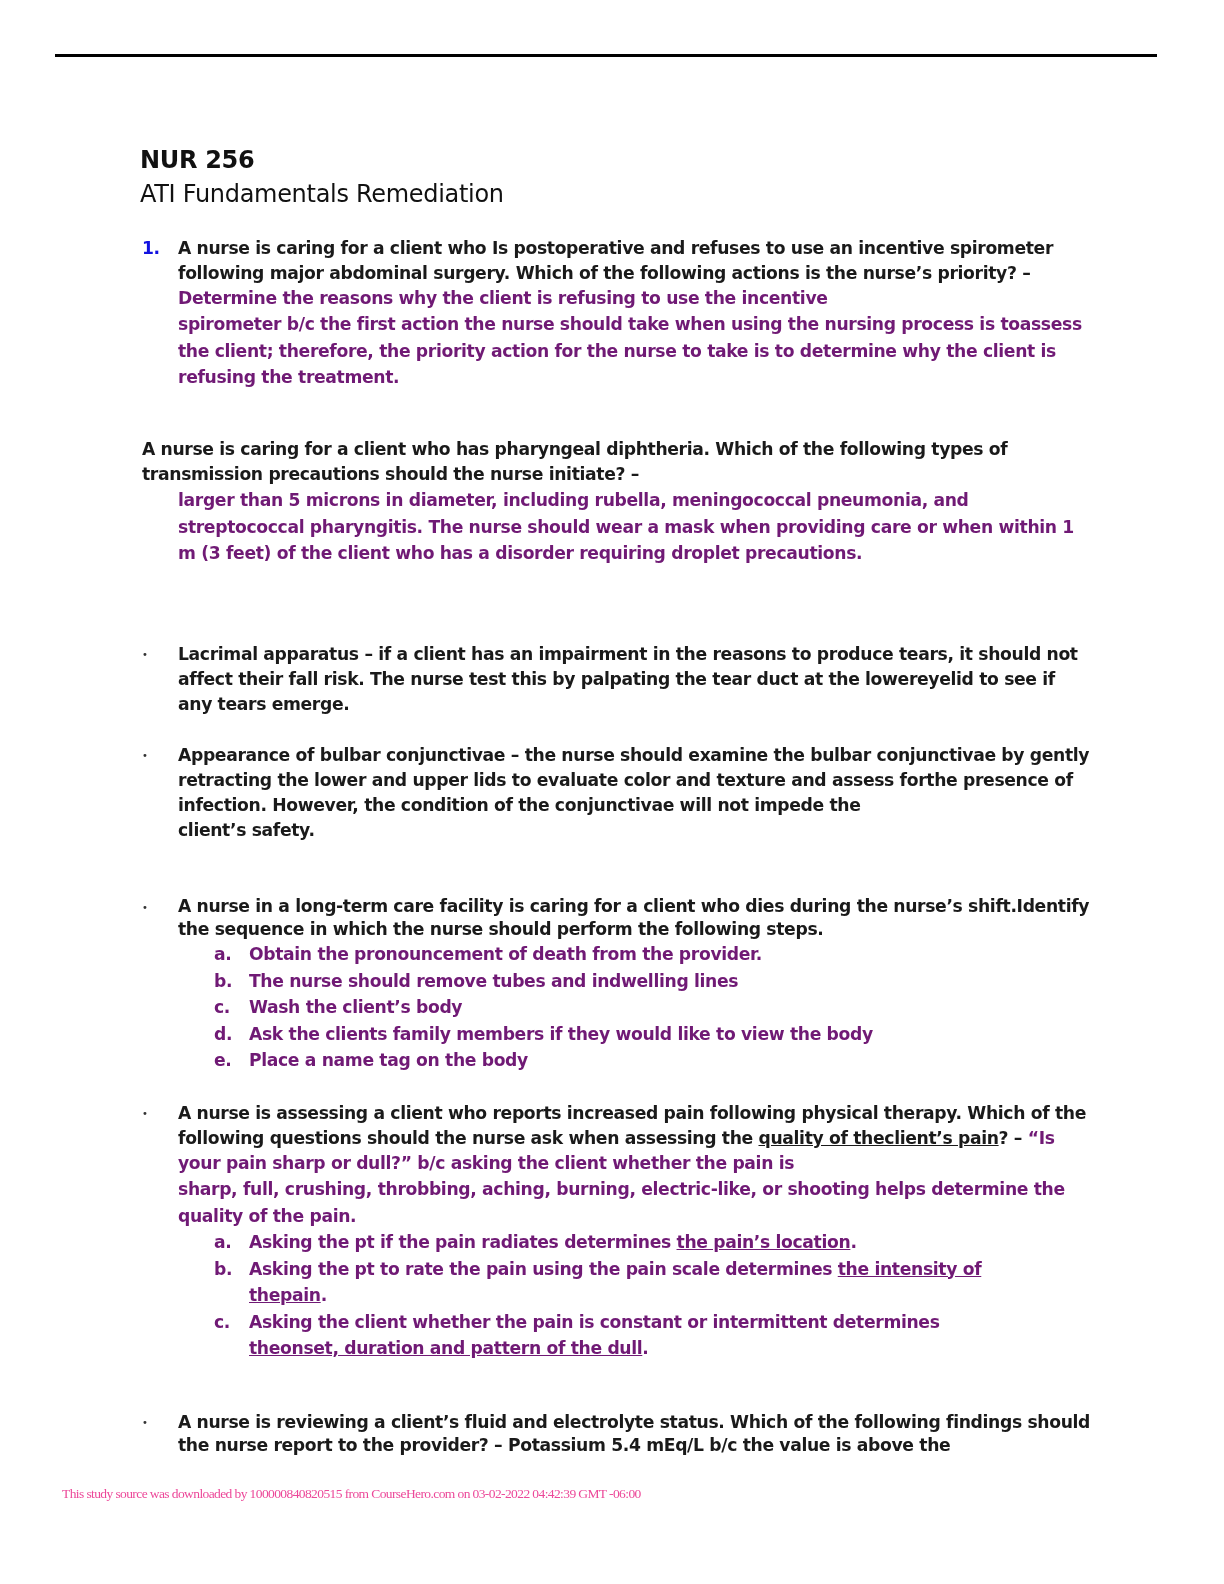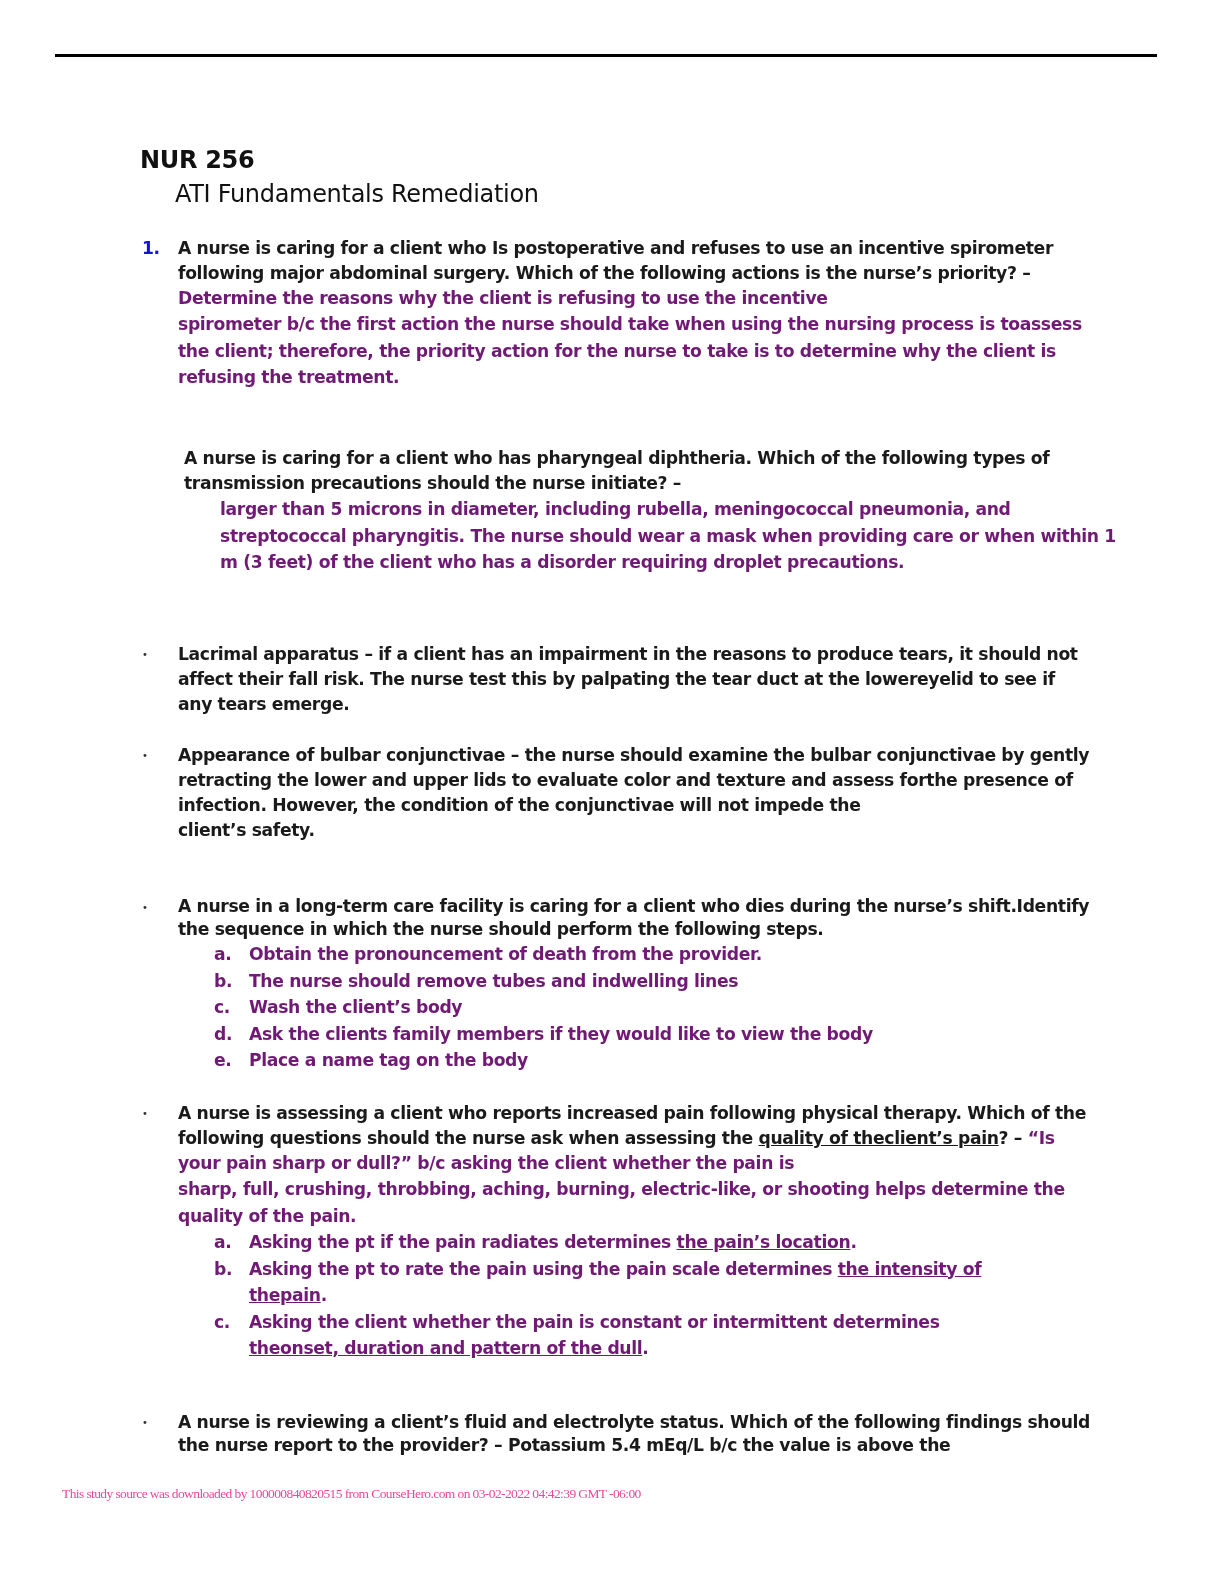--- a/index.html
+++ b/index.html
@@ -1,21 +1,21 @@
 <!DOCTYPE html>
 <html><head>
 <meta charset="utf-8">
 <style>
   html, body { margin: 0; padding: 0; background: #ffffff; }
   body { width: 1224px; height: 1584px; position: relative; overflow: hidden;
          font-family: "DejaVu Sans", sans-serif; color: #1a1a1a; }
   .rule { position: absolute; left: 55px; top: 54px; width: 1102px; height: 3px; background: #000; }
   .title { position: absolute; left: 140px; font-size: 24px; letter-spacing: -0.3px; color: #111; }
   .t1 { top: 146px; font-weight: bold; text-align: right; }
-  .t2 { top: 180px; margin-left: 35px; }
+  .t2 { top: 180px; }
   .body { font-size: 17.2px; line-height: 25px; letter-spacing: -0.35px; }
   .blk { position: absolute; left: 142px; width: 950px; }
   .blue { color: #701a75; font-weight: bold; }
   .dark { color: #1a1a1a; font-weight: 600; }
   .ind { padding-left: 36px; }
   .num { position: absolute; left: 0; color: #1212e0; font-weight: bold; }
   .bullet { position: absolute; left: 0; top: 0; font-size: 10px; color: #333; }
   .sub { position: relative; padding-left: 107px; }
   .sub .lbl { position: absolute; left: 72px; }
   .u { text-decoration: underline; }
@@ -30,21 +30,21 @@
 <div class="title t2">ATI Fundamentals Remediation</div>
 
 <div class="blk body" style="top:236px;">
   <span class="num">1.</span>
   <div class="ind">
     <span class="dark">A nurse is caring for a client who Is postoperative and refuses to use an incentive spirometer following major abdominal surgery. Which of the following actions is the nurse’s priority? – </span><span class="blue">Determine the reasons why the client is refusing to use the incentive</span>
   </div>
   <div class="ind blue" style="line-height:26.5px;">spirometer b/c the first action the nurse should take when using the nursing process is toassess the client; therefore, the priority action for the nurse to take is to determine why the client is refusing the treatment.</div>
 </div>
 
-<div class="blk body" style="top:446px;margin-left:42px;">
+<div class="blk body" style="top:437px;">
   <div class="dark">A nurse is caring for a client who has pharyngeal diphtheria. Which of the following types of transmission precautions should the nurse initiate? –</div>
   <div class="ind blue" style="line-height:26.5px;">larger than 5 microns in diameter, including rubella, meningococcal pneumonia, and streptococcal pharyngitis. The nurse should wear a mask when providing care or when within 1 m (3 feet) of the client who has a disorder requiring droplet precautions.</div>
 </div>
 
 <div class="blk body" style="top:642px;">
   <span class="bullet">•</span>
   <div class="ind dark">Lacrimal apparatus – if a client has an impairment in the reasons to produce tears, it should not affect their fall risk. The nurse test this by palpating the tear duct at the lowereyelid to see if any tears emerge.</div>
 </div>
 
 <div class="blk body" style="top:743px;">

